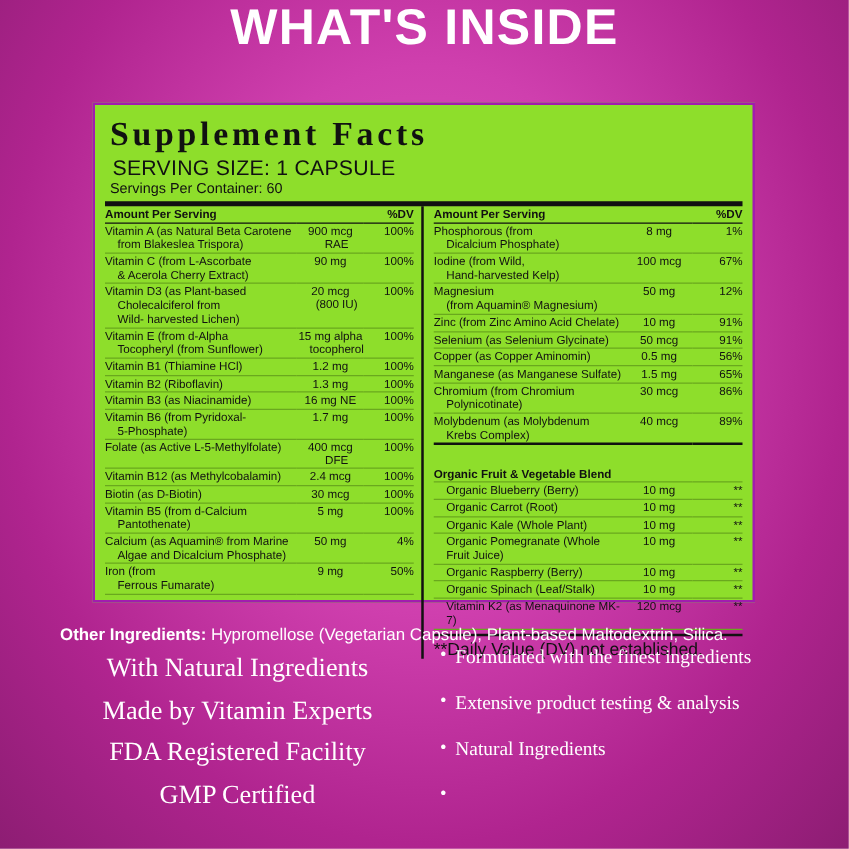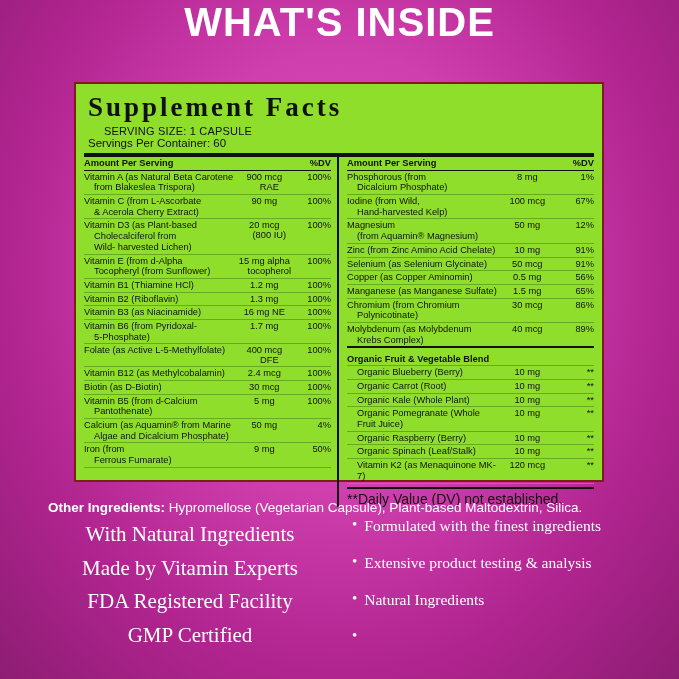--- a/index.html
+++ b/index.html
@@ -20,33 +20,33 @@
     letter-spacing:1px;
     font-family:"Liberation Sans", sans-serif;
   }
 
   
   .panel {
     position:absolute;
     left:74px; top:82px;
     width:530px; height:400px;
     background:#8ede2b;
-    border:2px solid #7f1d1d;
+    border:2px solid #a21caf;
     padding:6px 8px 4px 8px;
   }
   .panel-title {
     font-size:27px;
     font-weight:bold;
     letter-spacing:3px;
     color:#111;
     font-family:"Liberation Serif", serif;
     margin:2px 0 2px 4px;
   }
   .serving {
-    font-size:11px; color:#111; margin-left:20px; letter-spacing:0.2px;
+    font-size:17px; color:#111; margin-left:6px; letter-spacing:0.2px;
   }
   .serving2 { font-size:11.5px; color:#111; margin-left:4px; }
 
   .rulethick { border-top:4px solid #111; margin:4px 0 0 0; }
   .cols { display:flex; gap:0px; }
   .col { width:50%; }
   .col.left { padding-right:6px; border-right:2px solid #111; }
   .col.right { padding-left:8px; }
 
   table { width:100%; border-collapse:collapse; }
@@ -56,21 +56,21 @@
   }
   th { font-weight:bold; font-size:9.3px; text-align:left; }
   .hdr-row th { border-bottom:1.5px solid #111; padding-bottom:1px; }
   tbody tr td { border-bottom:1px solid #6aa81e; }
   .c-name { text-align:left; width:62%; line-height:1.15; }
   .c-amt  { text-align:center; width:22%; white-space:nowrap; }
   .c-dv   { text-align:right; width:16%; white-space:nowrap; }
   .sub { display:block; padding-left:10px; }
   .blendhdr td {
     font-weight:bold; border-top:2.5px solid #111; border-bottom:1px solid #6aa81e;
-    padding-top:6px;
+    padding-top:18px;
   }
   .footnote { font-size:14px; color:#111; margin-top:3px; border-top:2.5px solid #111; padding-top:2px;}
 
   .other {
     position:absolute; left:48px; top:500px; width:600px;
     font-size:13.5px; color:#ffffff;
   }
   .other b { font-weight:bold; }
 
   .claims-left {

